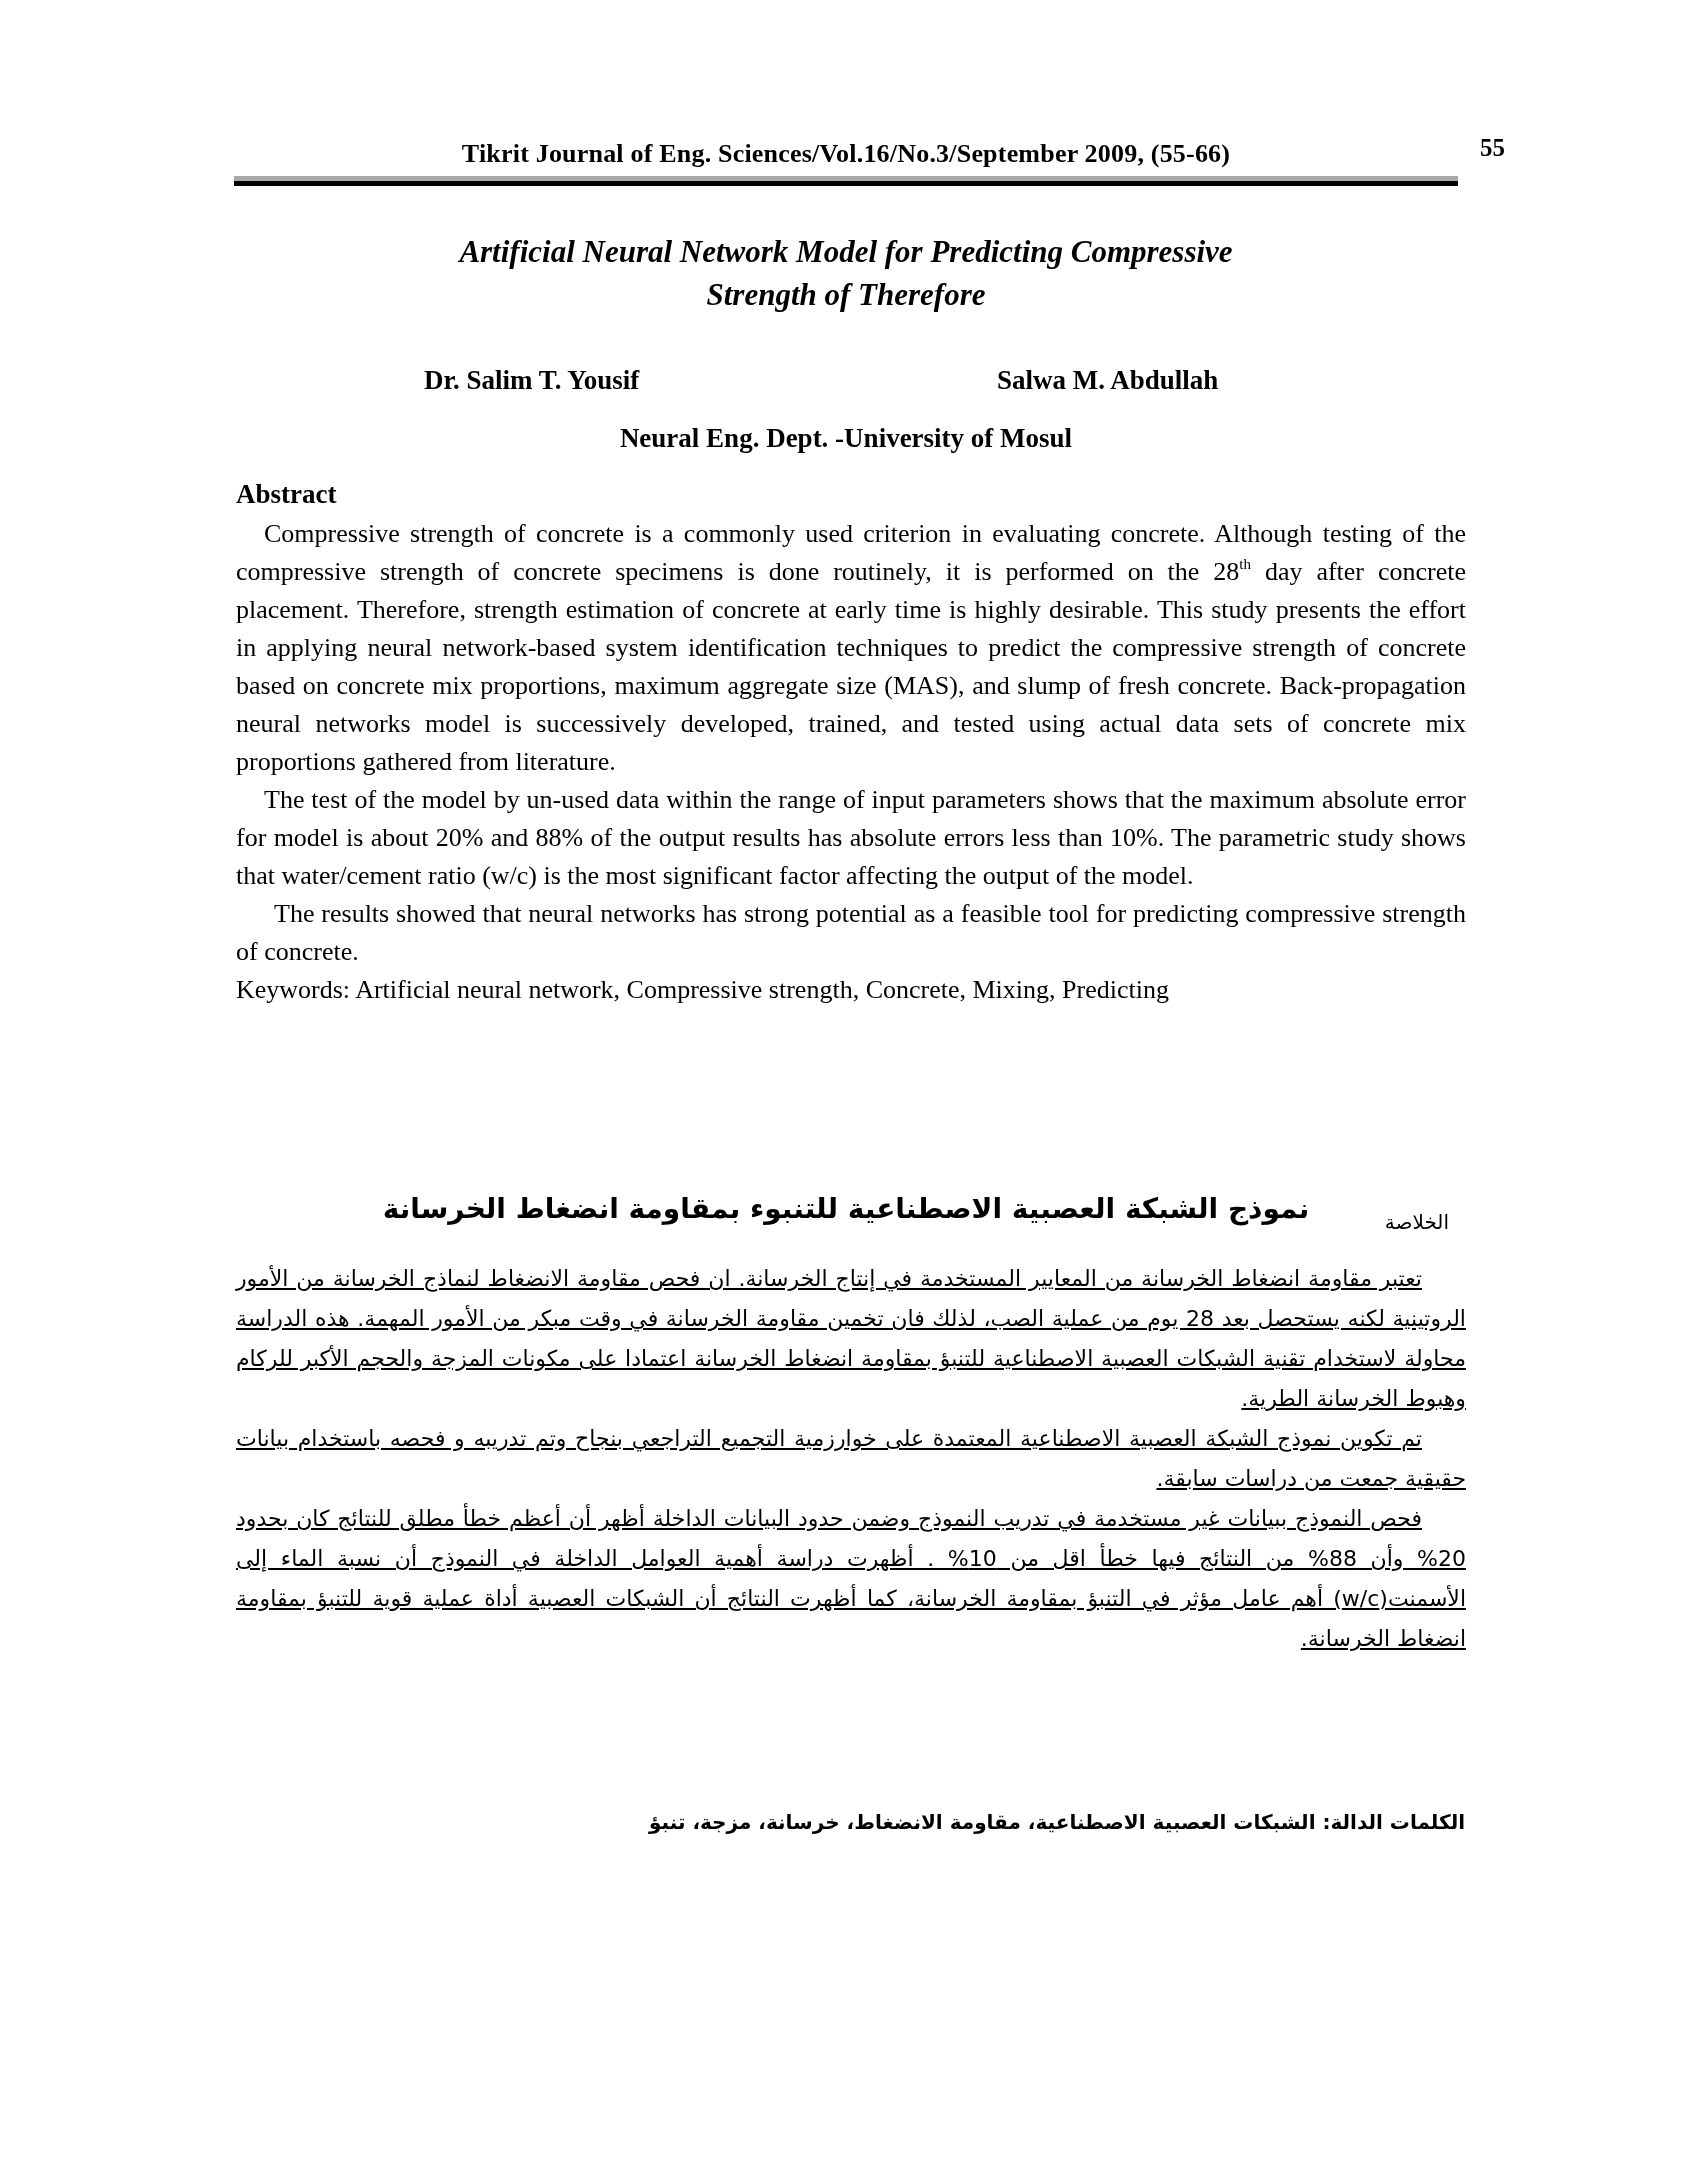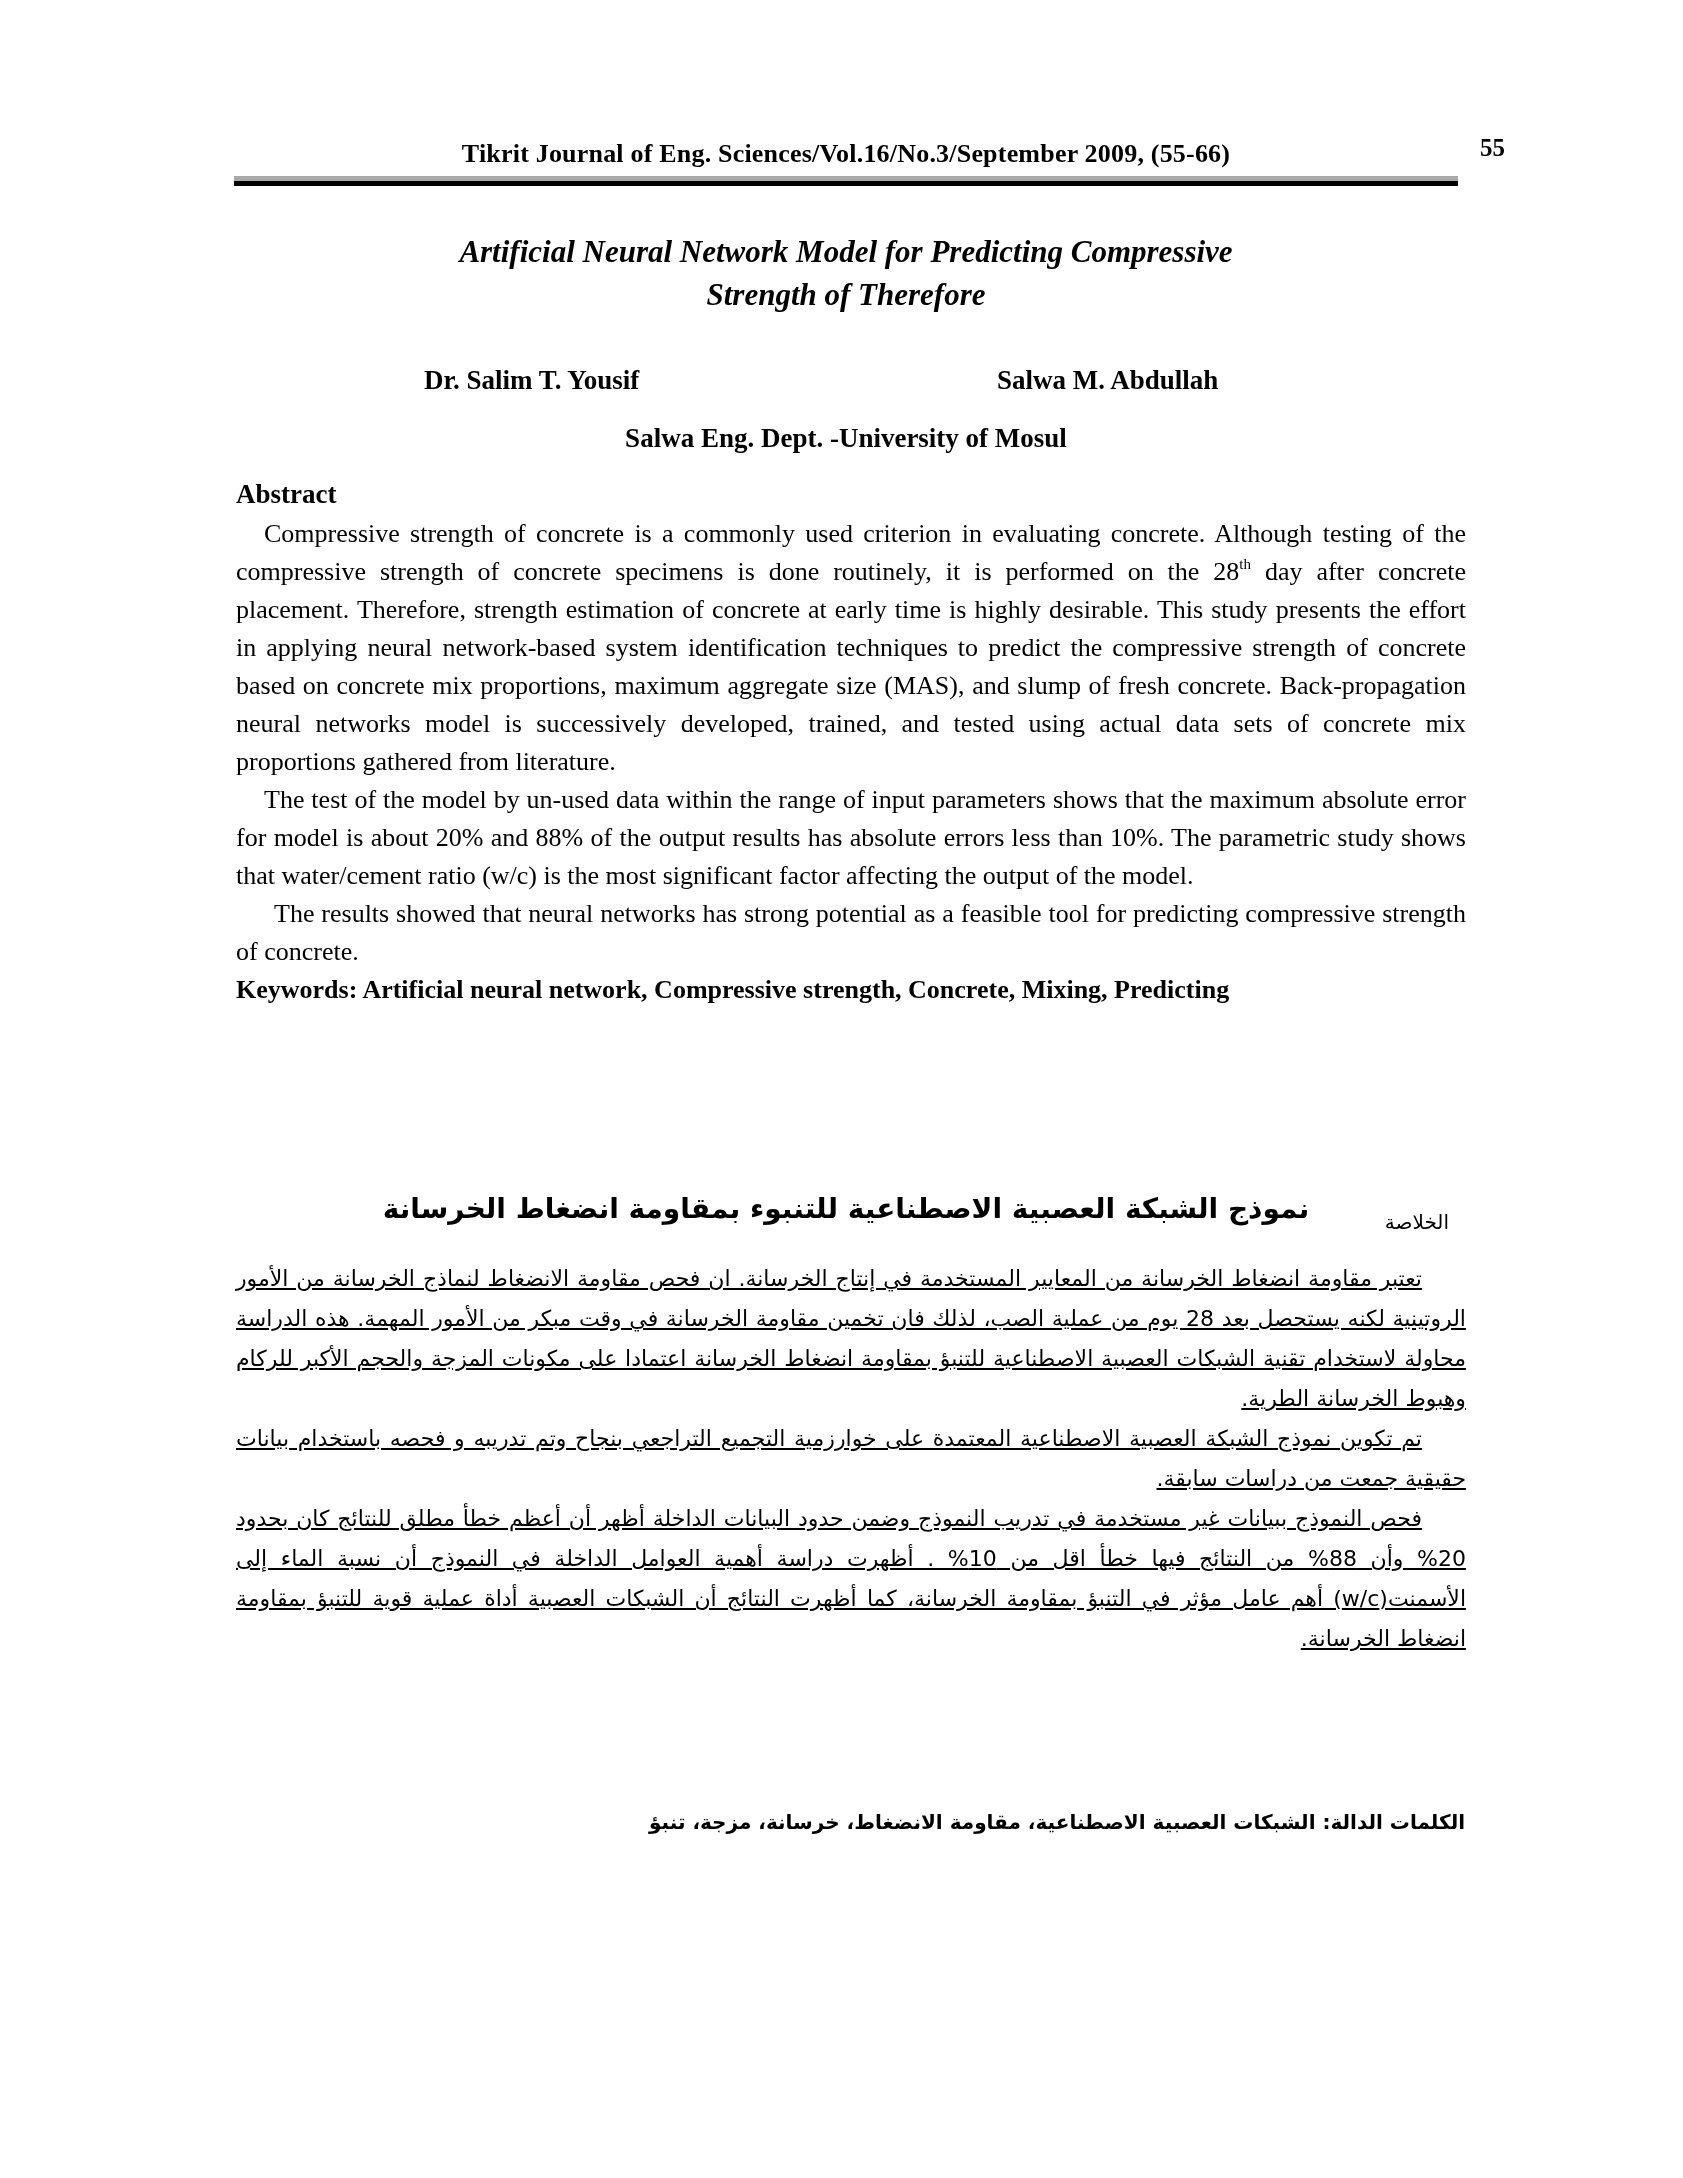--- a/index.html
+++ b/index.html
@@ -13,21 +13,21 @@
   .rule-dark { left:234px; top:181px; width:1224px; height:5px; background:#000; }
   .title { left:234px; width:1224px; top:230px; text-align:center; font-weight:bold; font-style:italic;
            font-size:31px; line-height:43px; }
   .author { top:365px; font-weight:bold; font-size:27px; white-space:nowrap; }
   .affil { left:234px; width:1224px; top:423px; text-align:center; font-weight:bold; font-size:27px; }
   .abstract-head { left:236px; top:479px; font-weight:bold; font-size:27px;text-align:right; }
   .en-body { left:236px; width:1230px; top:515px; font-size:26px; line-height:38px; }
   .en-body p { margin:0; text-align:justify; text-align-last:auto; }
   .en-body .ind { text-indent:28px; }
   .en-body .ind2 { text-indent:38px; }
-  .kw { font-weight:bold;text-align:center; }
+  .kw { font-weight:normal;text-align:center; }
   .ar-title { left:234px; width:1224px; top:1148px; text-align:center; direction:rtl; font-weight:bold;
               font-family:"DejaVu Sans", sans-serif; font-size:28px;margin-top:44px; }
   .ar-abs-head { right:234px; top:1210px; direction:rtl; font-family:"DejaVu Sans", sans-serif;
                  font-size:20px; }
   .ar-body { left:236px; width:1230px; top:1259px; direction:rtl; font-family:"DejaVu Sans", sans-serif;
              font-size:22px; line-height:40px; }
   .ar-body p { margin:0; text-align:justify; }
   .ar-body .ind { text-indent:44px;text-decoration:underline; }
   .ar-kw { right:218px; top:1810px; direction:rtl; font-family:"DejaVu Sans", sans-serif; font-weight:bold;
            font-size:20px; white-space:nowrap; }
@@ -41,21 +41,21 @@
 <div class="abs rule-grey"></div>
 <div class="abs rule-dark"></div>
 
 <div class="abs title">
   <div>Artificial Neural Network Model for Predicting Compressive</div>
   <div>Strength of  Therefore</div>
 </div>
 
 <div class="abs author" style="left:424px;">Dr. Salim T. Yousif</div>
 <div class="abs author" style="left:997px;">Salwa M. Abdullah</div>
-<div class="abs affil">Salwa Eng. Dept. -University of Mosul</div>
+<div class="abs affil">Neural Eng. Dept. -University of Mosul</div>
 
 <div class="abs abstract-head">Abstract</div>
 
 <div class="abs en-body">
   <p class="ind"><span>Compressive strength of concrete is a commonly used criterion in evaluating concrete. Although testing of the compressive strength of concrete specimens is done routinely, it is performed on the 28</span><sup>th</sup><span> day after concrete placement. Therefore, strength estimation of concrete at early time is highly desirable. This study presents the effort in applying neural network-based system identification techniques to predict the compressive strength of concrete based on concrete mix proportions, maximum aggregate size (MAS), and slump of fresh concrete. Back-propagation neural networks model is successively developed, trained, and tested using actual data sets of concrete mix proportions gathered from literature.</span></p>
   <p class="ind">The test of the model by un-used data within the range of input parameters shows that the maximum absolute error for model is about 20% and 88% of the output results has absolute errors less than 10%. The parametric study shows that water/cement ratio (w/c) is the most significant factor  affecting the output of the model.</p>
   <p class="ind2">The results showed that neural networks has strong potential as a feasible tool for predicting compressive strength of concrete.</p>
   <p style="text-align:left;"><span class="kw">Keywords:</span><span class="kw"> Artificial neural network, Compressive strength, Concrete, Mixing, Predicting</span></p>
 </div>
 

